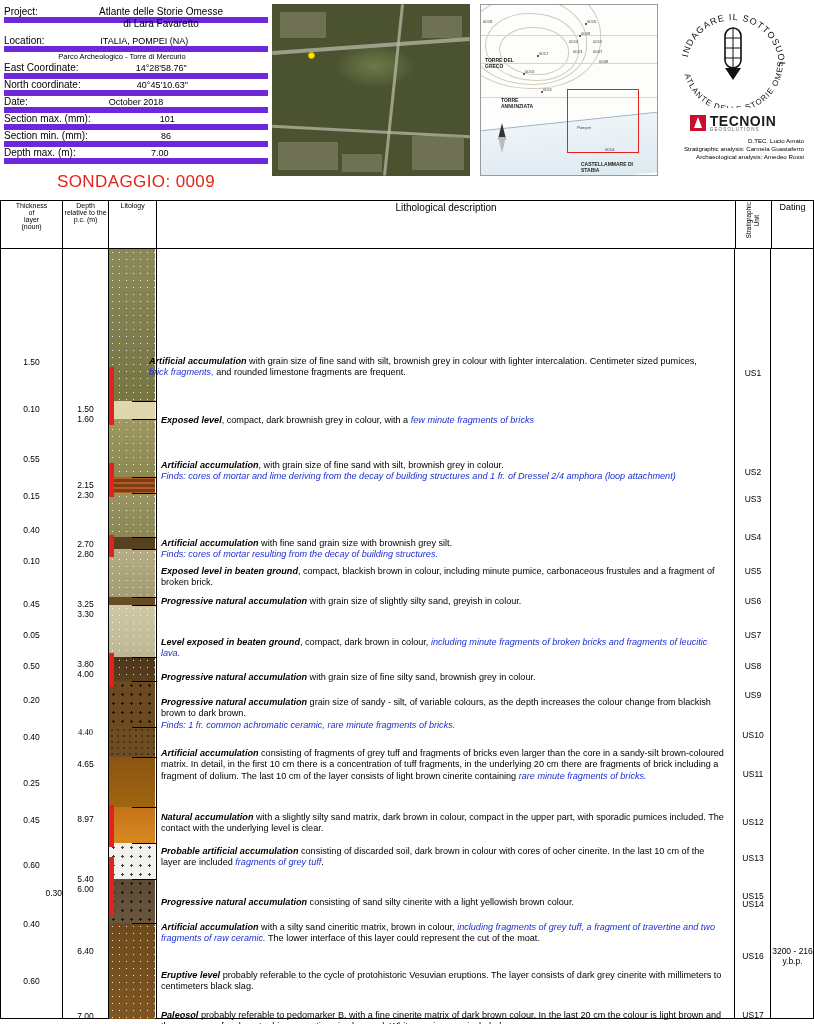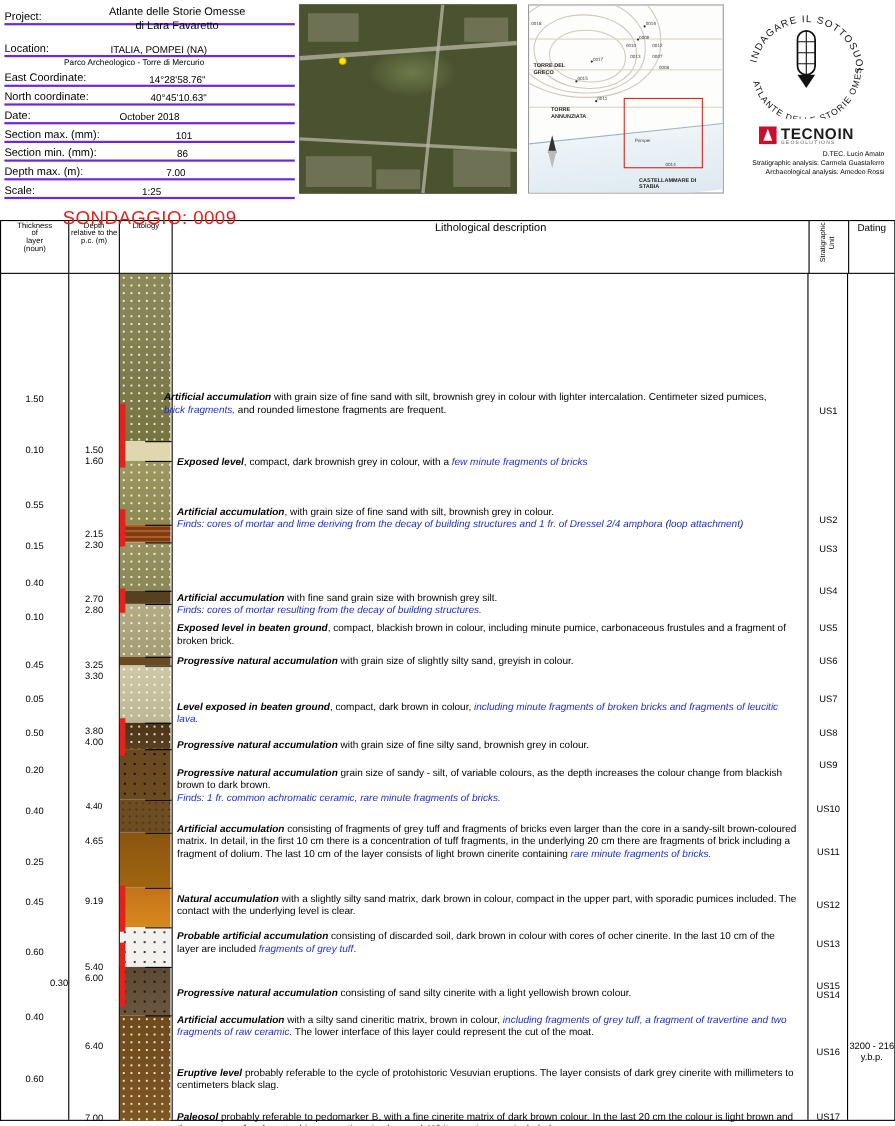--- a/index.html
+++ b/index.html
@@ -30,21 +30,21 @@
   .hdr-title {
     text-align: center;
     font-size: 10px;
     line-height: 12px;
     margin-left: 50px;
     margin-bottom: 4px;
   }
   .fieldrow {
     display: flex;
     align-items: flex-end;
-    border-bottom: 2px solid #6d28d9;
+    border-bottom: 6px solid #6d28d9;
     height: 15px;
     margin-bottom: 2px;
   }
   .fl-label {
     font-size: 10px;
     white-space: nowrap;
     padding-right: 4px;
   }
   .fl-value {
     flex: 1;
@@ -324,24 +324,20 @@
       <span class="fl-label">Section max. (mm):</span>
       <span class="fl-value">101</span>
     </div>
     <div class="fieldrow">
       <span class="fl-label">Section min. (mm):</span>
       <span class="fl-value">86</span>
     </div>
     <div class="fieldrow">
       <span class="fl-label">Depth max. (m):</span>
       <span class="fl-value">7.00</span>
-    </div>
-    <div class="fieldrow">
-      <span class="fl-label">Scale:</span>
-      <span class="fl-value">1:25</span>
     </div>
 
     <div class="sondaggio">SONDAGGIO: 0009</div>
   </div>
 
   <div class="aerial">
     <div class="road r1"></div>
     <div class="road r2"></div>
     <div class="road r3"></div>
     <div class="blk b1"></div>
@@ -565,21 +561,21 @@
     <div class="lbl" style="left:0;width:61px;top:670px;">0.40</div>
     <div class="lbl" style="left:0;width:61px;top:727px;">0.60</div>
 
     <div class="lbl" style="left:62px;width:45px;top:155px;">1.50<br>1.60</div>
     <div class="lbl" style="left:62px;width:45px;top:231px;">2.15<br>2.30</div>
     <div class="lbl" style="left:62px;width:45px;top:290px;">2.70<br>2.80</div>
     <div class="lbl" style="left:62px;width:45px;top:350px;">3.25<br>3.30</div>
     <div class="lbl" style="left:62px;width:45px;top:410px;">3.80<br>4.00</div>
     <div class="lbl" style="left:62px;width:45px;top:478px;font-family:Liberation Serif, serif;">4.40</div>
     <div class="lbl" style="left:62px;width:45px;top:510px;">4.65</div>
-    <div class="lbl" style="left:62px;width:45px;top:565px;">9.19</div>
+    <div class="lbl" style="left:62px;width:45px;top:565px;">8.97</div>
     <div class="lbl" style="left:62px;width:45px;top:625px;">5.40<br>6.00</div>
     <div class="lbl" style="left:62px;width:45px;top:697px;">6.40</div>
     <div class="lbl" style="left:62px;width:45px;top:762px;">7.00</div>
 
     <div class="desc-block" style="left:148px;top:107px;width:570px;">
       <b>Artificial accumulation</b> with grain size of fine sand with silt, brownish grey in colour with lighter intercalation. Centimeter sized pumices, <span class="blue">brick fragments,</span> and rounded limestone fragments are frequent.
     </div>
 
     <div class="desc-block" style="left:160px;top:166px;width:570px;">
       <b>Exposed level</b>, compact, dark brownish grey in colour, with a <span class="blue">few minute fragments of bricks</span>

